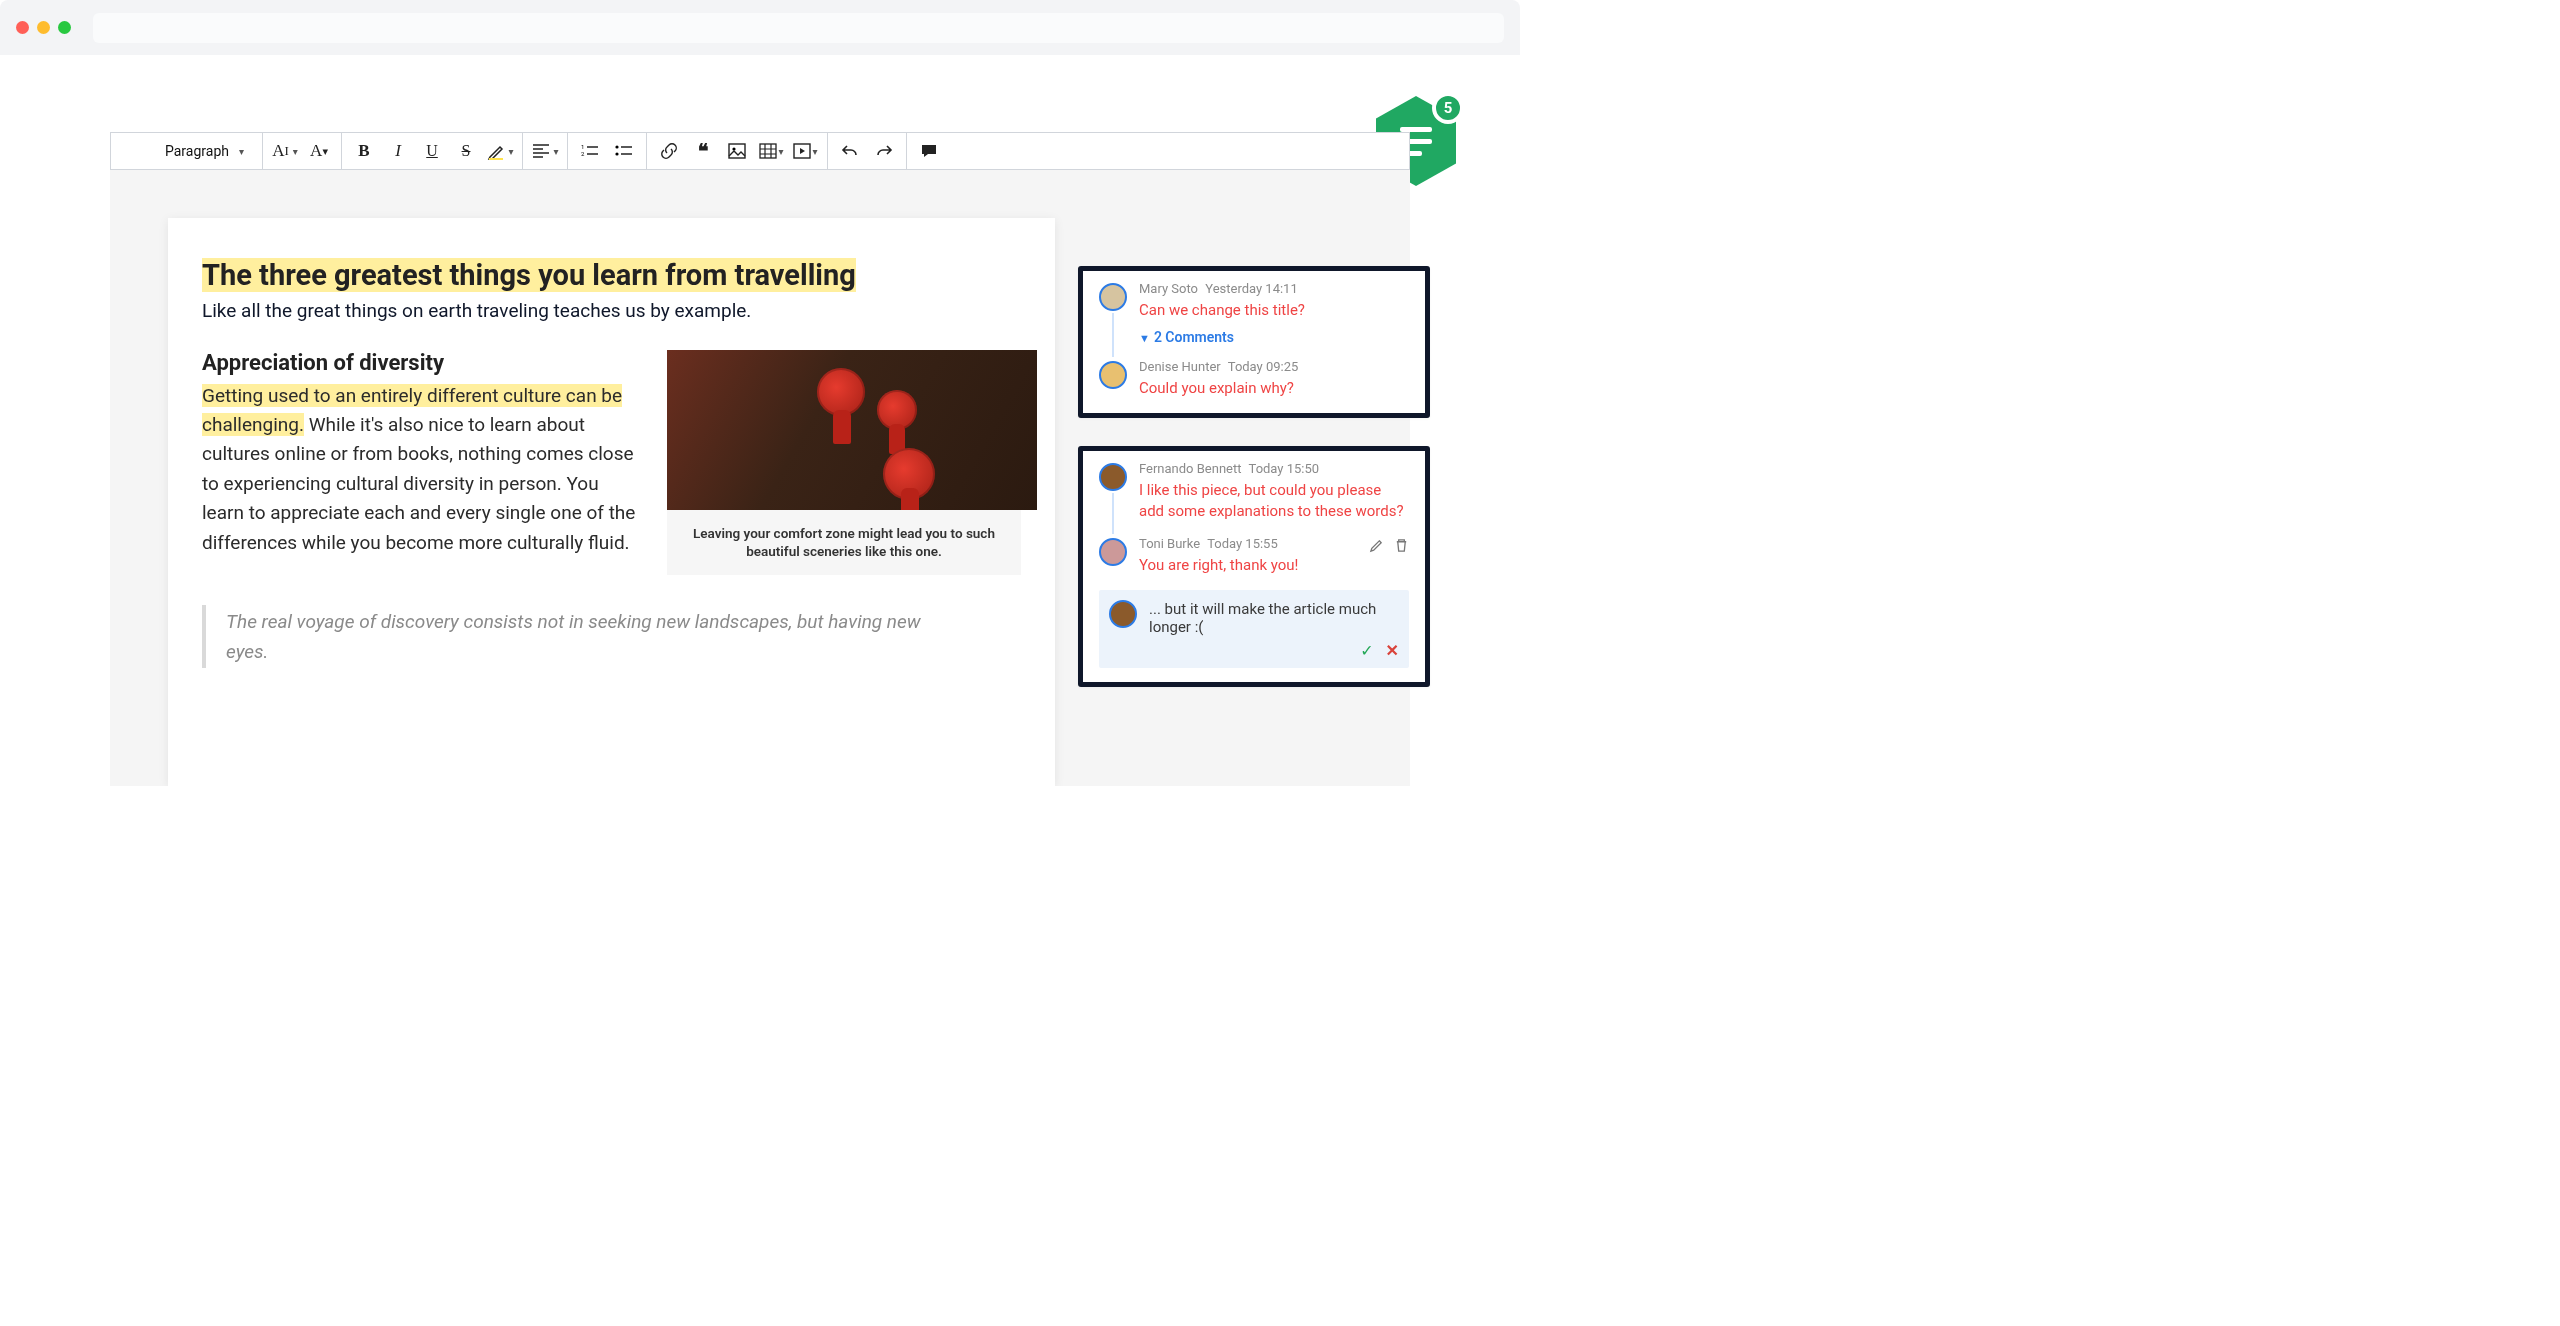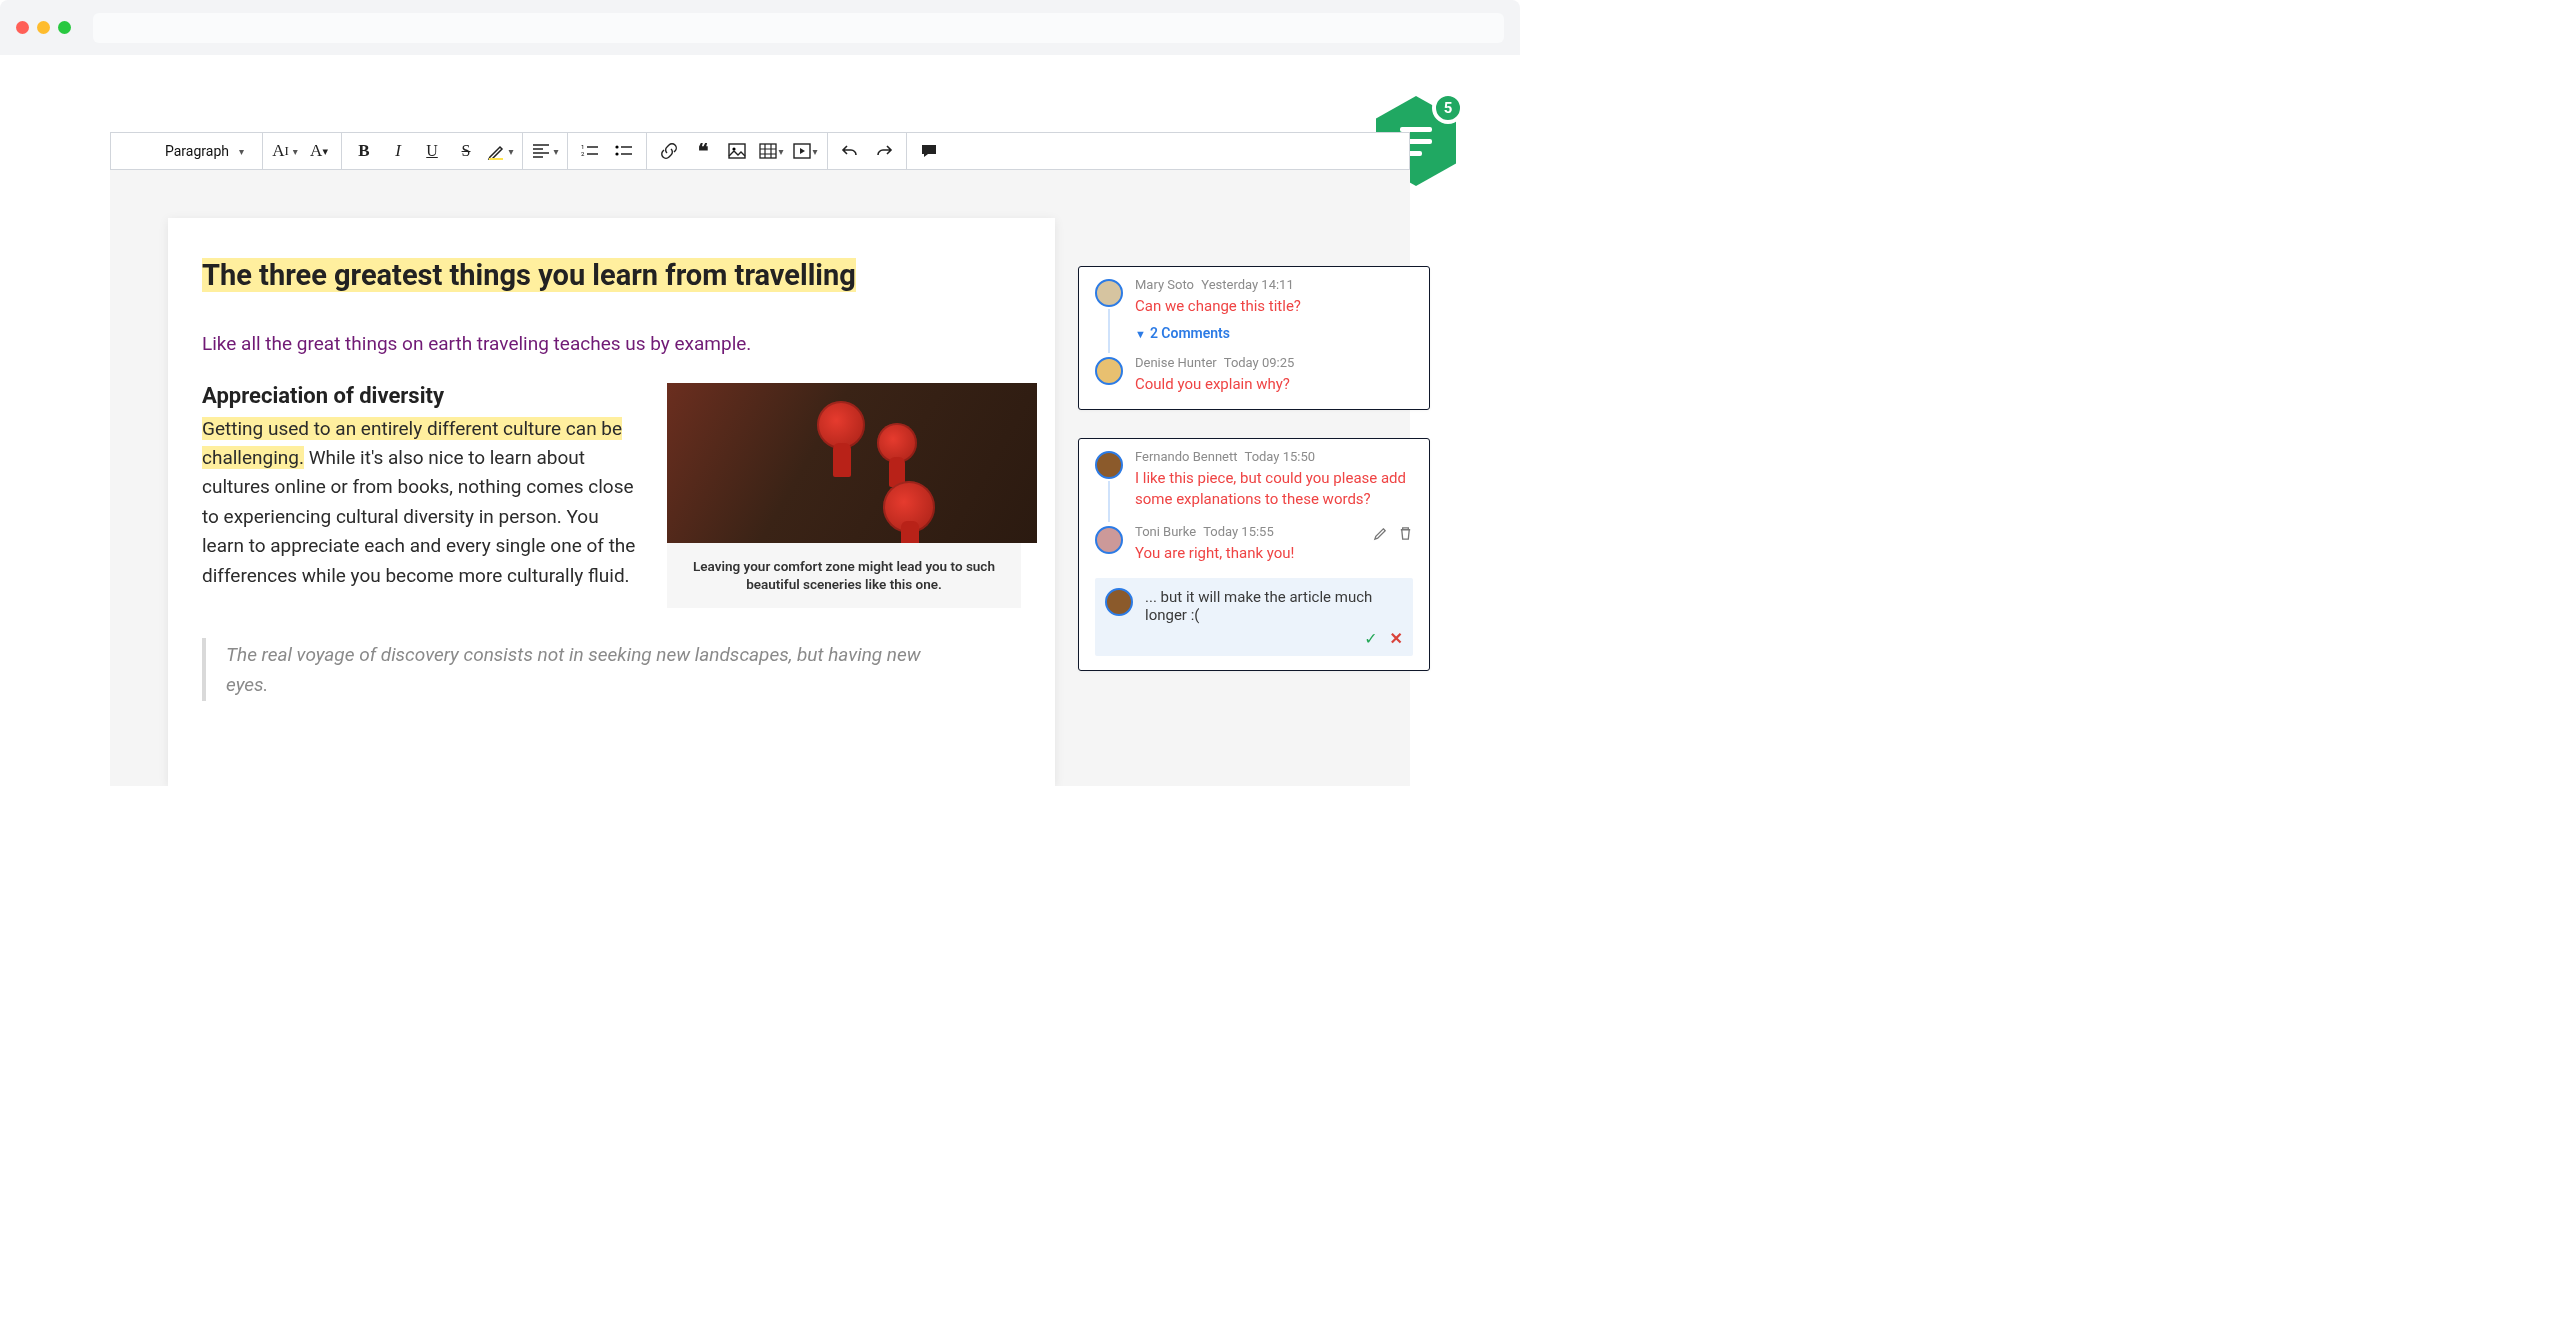--- a/index.html
+++ b/index.html
@@ -15,35 +15,35 @@
 .toolbar { background: #fff; border: 1px solid #d1d5db; display: flex; align-items: stretch; height: 38px; font-size: 14px; color: #111; padding-left: 36px; }
 .tgroup { display: flex; align-items: center; border-right: 1px solid #d1d5db; padding: 0 8px; gap: 6px; }
 .tgroup:last-child { border-right: none; }
 .tb-btn { display: inline-flex; align-items: center; justify-content: center; min-width: 28px; height: 36px; cursor: pointer; color: #222; }
 .tb-btn svg { display: block; }
 .tb-select { display: flex; align-items: center; gap: 10px; padding: 0 10px; cursor: pointer; }
 .chev { font-size: 10px; color: #555; }
 .canvas { position: absolute; left: 58px; right: 355px; top: 86px; bottom: 0; background: #fff; box-shadow: 0 2px 10px rgba(0,0,0,0.08); padding: 40px 34px 20px 34px; color: #222; }
 .canvas h1 { font-size: 29px; font-weight: 700; display: inline; }
 .hl { background: #ffef9e; }
-.canvas .intro { font-size: 19px; margin-top: 38px; line-height: 1.5; color: #701a75; }
+.canvas .intro { font-size: 19px; margin-top: 5px; line-height: 1.5; color: #0f172a; }
 .canvas .intro2 { font-size: 19px; margin-top: 16px; line-height: 1.5; color: #2b2b2b; }
 .body-row { display: flex; gap: 24px; margin-top: 24px; }
 .body-col { flex: 1; }
 .body-col h2 { font-size: 22px; font-weight: 700; margin-bottom: 6px; }
 .body-col p { font-size: 19px; line-height: 1.55; color: #2b2b2b; }
 .hl2 { background: #ffef9e; }
 .figure { width: 354px; }
 .figure .img { width: 370px; height: 160px; background: linear-gradient(120deg,#6b2e1f 0%,#3a2316 40%,#2b1a10 100%); position: relative; overflow: hidden; }
 .umbrella { position: absolute; width: 48px; height: 48px; border-radius: 50%; background: radial-gradient(circle at 40% 40%, #e63b2e, #a31f15); box-shadow: inset 0 0 0 2px rgba(0,0,0,.2); }
 .monk { position: absolute; width: 18px; height: 34px; background: #b82218; border-radius: 6px 6px 2px 2px; }
 .figure .cap { font-size: 13.5px; font-weight: 600; color: #333; text-align: center; padding: 14px 10px; background: #f6f6f6; line-height: 1.4; }
 .quote { border-left: 4px solid #d9d9d9; padding: 2px 0 2px 20px; margin-top: 30px; font-style: italic; color: #8a8a8a; font-size: 19px; line-height: 1.55; max-width: 720px; }
 .comments { position: absolute; right: -20px; top: 134px; width: 352px; display: flex; flex-direction: column; gap: 28px; }
-.thread { background: #fff; border: 1px solid #0f172a; border-radius: 3px; padding: 10px 16px 14px 16px; box-shadow: 0 1px 3px rgba(0,0,0,0.04); }
+.thread { background: #fff; border: 5px solid #0f172a; border-radius: 3px; padding: 10px 16px 14px 16px; box-shadow: 0 1px 3px rgba(0,0,0,0.04); }
 .cmt { position: relative; padding-left: 40px; margin-bottom: 14px; }
 .cmt:last-child { margin-bottom: 0; }
 .avatar { position: absolute; left: 0; top: 2px; width: 28px; height: 28px; border-radius: 50%; border: 2px solid #2c7be5; background: #d6c4a0; }
 .avatar.a2 { background: #e8c070; }
 .avatar.a3 { background: #8b5a2b; }
 .avatar.a4 { background: #c99; }
 .cmt .meta { font-size: 13px; color: #8b8b8b; }
 .cmt .meta .author { margin-right: 4px; }
 .cmt .text { font-size: 15px; color: #ef4444; margin-top: 4px; line-height: 1.4; }
 .cmt .replies-toggle { margin-top: 8px; font-size: 14px; color: #2c7be5; font-weight: 600; cursor: pointer; }

